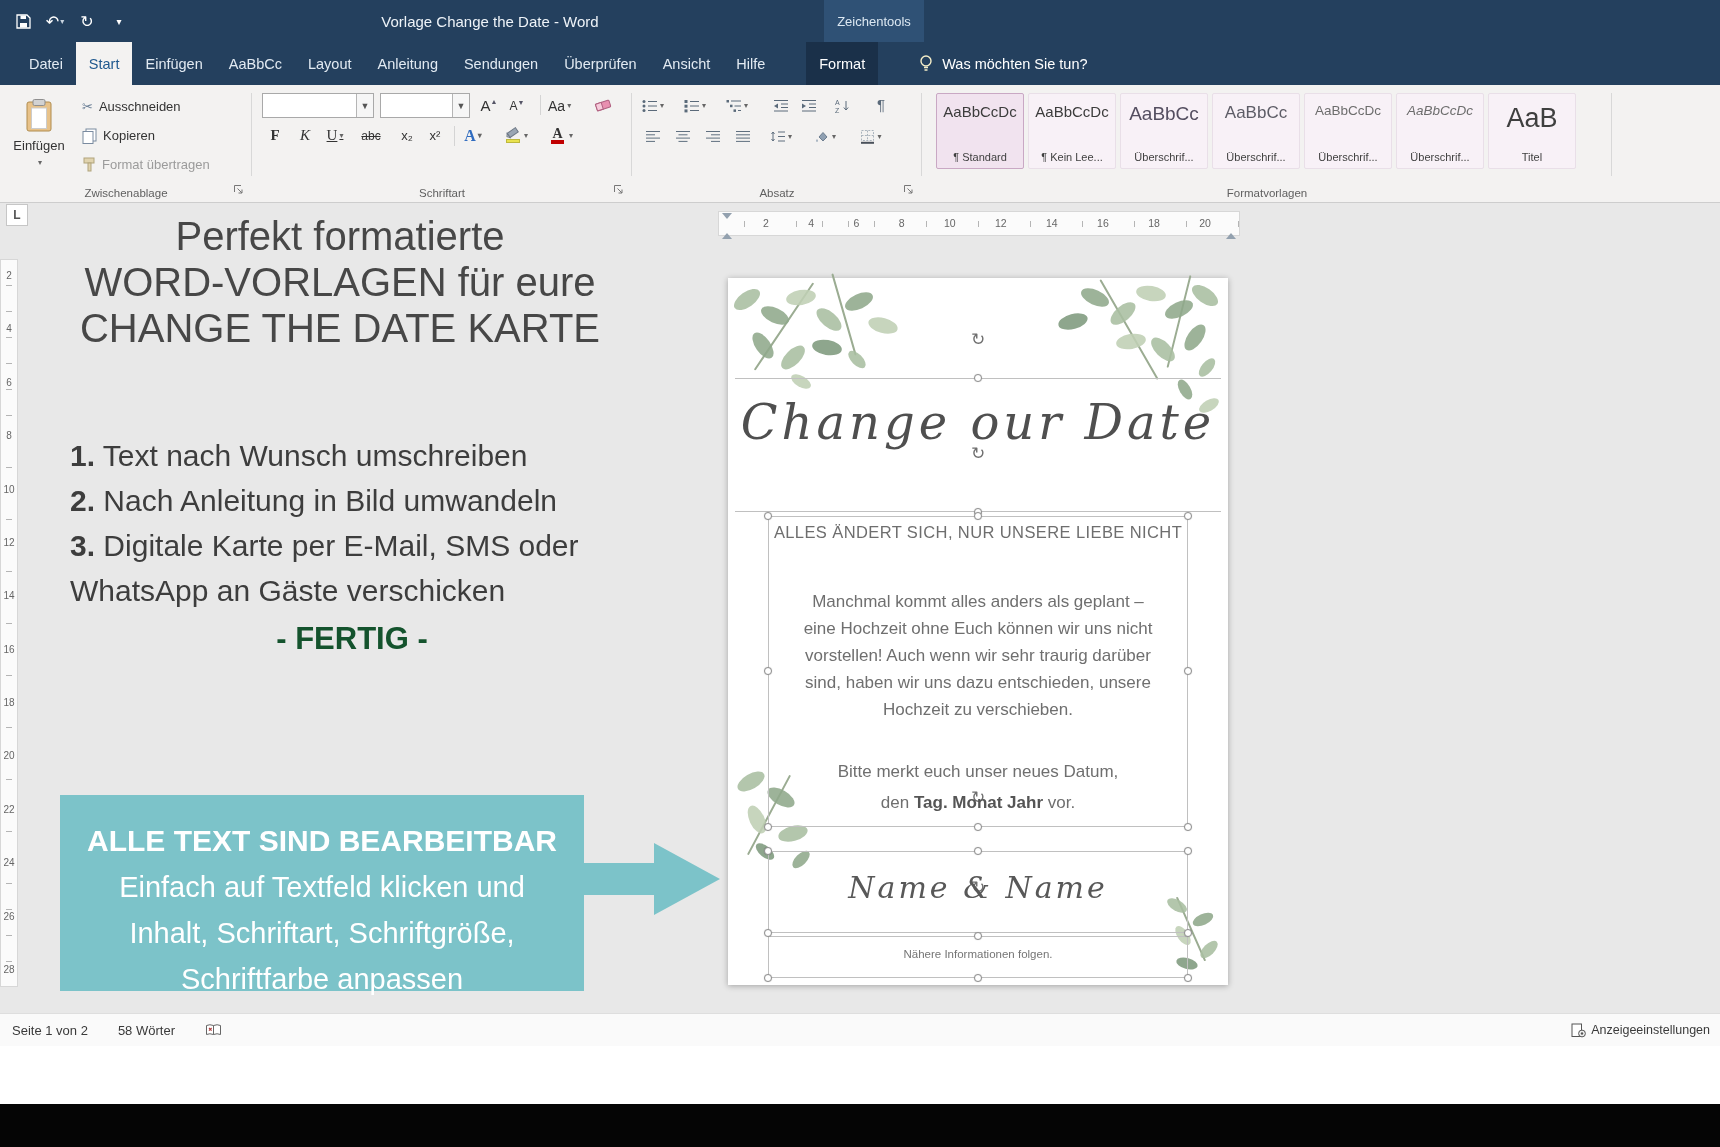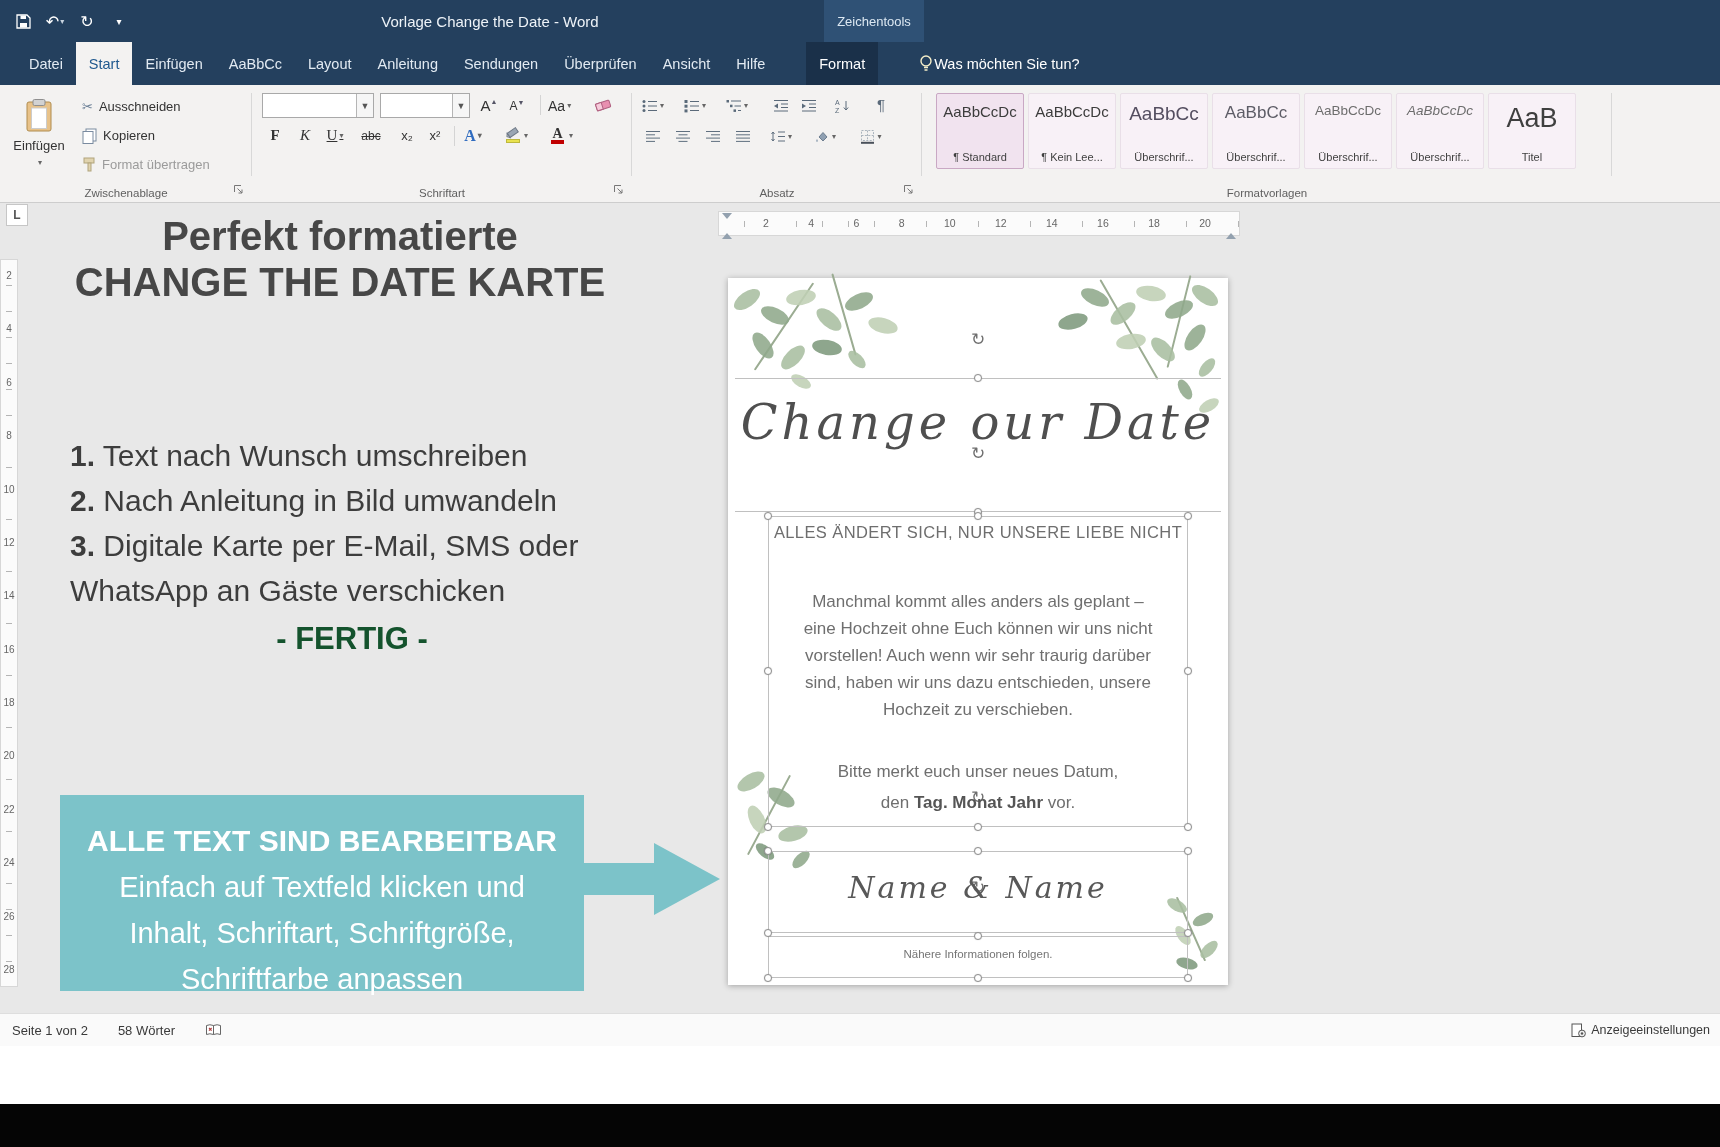--- a/index.html
+++ b/index.html
@@ -12,21 +12,21 @@
   .qbtn{min-width:26px;height:26px;display:flex;align-items:center;justify-content:center;color:#fff;font-size:16px;border-radius:2px}
   .qbtn .mini{font-size:8px;color:#c9d4e0;margin-left:1px}
   .wtitle{position:absolute;left:240px;top:0;width:500px;height:42px;display:flex;align-items:center;justify-content:center;font-size:15px;color:#eef3f8;white-space:nowrap}
   .ctxhdr{position:absolute;left:824px;top:0;width:100px;height:42px;background:#2f5175;color:#dce8f2;font-size:13px;display:flex;align-items:center;justify-content:center}
 
   
   .tabrow{position:absolute;top:42px;left:0;right:0;height:43px;background:#24405e;display:flex;align-items:stretch;padding-left:16px;font-size:14.5px;color:#e2eaf2}
   .tab{display:flex;align-items:center;padding:0 13px;white-space:nowrap}
   .tab.active{background:#f3f2f1;color:#20598f}
   .tab.contextual{background:#1a3049;color:#fff;margin-left:28px}
-  .tellme{display:flex;align-items:center;margin-left:40px;color:#fff}
+  .tellme{display:flex;align-items:center;gap:8px;margin-left:40px;color:#fff}
 
   
   .ribbon{position:absolute;top:85px;left:0;right:0;height:118px;background:#f3f2f1;border-bottom:1px solid #cdcdcd}
   .grp{position:absolute;top:0;height:100%}
   .grp::after{content:"";position:absolute;right:0;top:8px;bottom:26px;width:1px;background:#d8d8d8}
   .grp-label{position:absolute;bottom:3px;left:0;right:0;text-align:center;font-size:11.5px;color:#5f5f5f}
   .launcher{position:absolute;right:7px;bottom:6px;width:12px;height:12px}
   .dd{font-size:8px;color:#666;margin-left:2px}
   .paste-btn{position:absolute;left:6px;top:5px;width:66px;height:92px;display:flex;flex-direction:column;align-items:center;padding-top:8px;gap:5px;color:#333;font-size:13px;border:1px solid transparent}
   .small-btn{position:absolute;left:82px;height:25px;display:flex;align-items:center;gap:6px;font-size:13px;color:#333;white-space:nowrap}
@@ -54,21 +54,21 @@
   .vruler{position:absolute;left:0;top:56px;width:18px;height:728px;background:#fbfbfb;border:1px solid #d7d7d7;display:flex;flex-direction:column;justify-content:space-between;align-items:center;padding:10px 0;font-size:10px;color:#666;background-image:repeating-linear-gradient(#0000 0 25px,#b5b5b5 25px 26px);background-size:6px 100%;background-position:center;background-repeat:no-repeat}
   .vruler span{background:#fbfbfb;padding:1px 0;line-height:1}
   .hruler{position:absolute;left:718px;top:8px;width:522px;height:25px;background:#fbfbfb;border:1px solid #d7d7d7;background-image:repeating-linear-gradient(to right,#0000 0 25px,#b5b5b5 25px 26px);background-size:100% 6px;background-position:center;background-repeat:no-repeat}
   .hnums{position:absolute;inset:0;display:flex;justify-content:space-between;align-items:center;padding:0 26px 0 42px;font-size:10.5px;color:#666}
   .hnums span{background:#fbfbfb;padding:0 2px;line-height:1}
   .tri-d{width:0;height:0;border-left:5px solid transparent;border-right:5px solid transparent;border-top:6px solid #93a1af}
   .tri-u{width:0;height:0;border-left:5px solid transparent;border-right:5px solid transparent;border-bottom:6px solid #93a1af}
   .ind-box{width:10px;height:4px;background:#93a1af}
 
   
-  .heading{position:absolute;left:28px;top:10px;width:624px;text-align:center;font-weight:bold;font-size:40px;line-height:46px;color:#474747}
+  .heading{position:absolute;left:28px;top:10px;width:624px;text-align:center;font-weight:normal;font-size:40px;line-height:46px;color:#474747}
   .steps{position:absolute;left:70px;top:230px;width:600px;font-size:30px;line-height:45px;color:#3d3d3d}
   .fertig{position:absolute;left:50px;top:418px;width:604px;text-align:center;font-size:31px;font-weight:bold;color:#14532d}
   .callout{position:absolute;left:60px;top:592px;width:524px;height:196px;background:#7cc3c9;color:#fff;text-align:center;padding-top:22px}
   .callout .ct{font-size:30px;font-weight:bold;line-height:47px}
   .callout .cl{font-size:29px;line-height:46px}
   .arrowbox{position:absolute;left:582px;top:638px}
 
   
   .page{position:absolute;left:728px;top:75px;width:500px;height:707px;background:#fff;box-shadow:0 1px 6px rgba(0,0,0,.3)}
   .leaf{position:absolute;width:30px;height:15px;border-radius:50%;opacity:.88}
@@ -462,20 +462,21 @@
           <span>18</span>
         <span>20</span>
       </div>
       <span class="tri-d" style="position:absolute;left:3px;top:1px"></span>
       <span style="position:absolute;left:3px;bottom:1px"><span class="tri-u"></span><span class="ind-box"></span></span>
       <span style="position:absolute;right:3px;bottom:1px"><span class="tri-u"></span></span>
     </div>
 
     <div class="heading">
       <div>Perfekt formatierte</div>
+      <div>WORD-VORLAGEN für eure</div>
       <div>CHANGE THE DATE KARTE</div>
     </div>
     <div class="steps">
       <div><b>1.</b><span> Text nach Wunsch umschreiben</span></div>
       <div><b>2.</b><span> Nach Anleitung in Bild umwandeln</span></div>
       <div><b>3.</b><span> Digitale Karte per E-Mail, SMS oder WhatsApp an Gäste verschicken</span></div>
     </div>
     <div class="fertig">- FERTIG -</div>
     <div class="callout">
       <div class="ct">ALLE TEXT SIND BEARBEITBAR</div>

